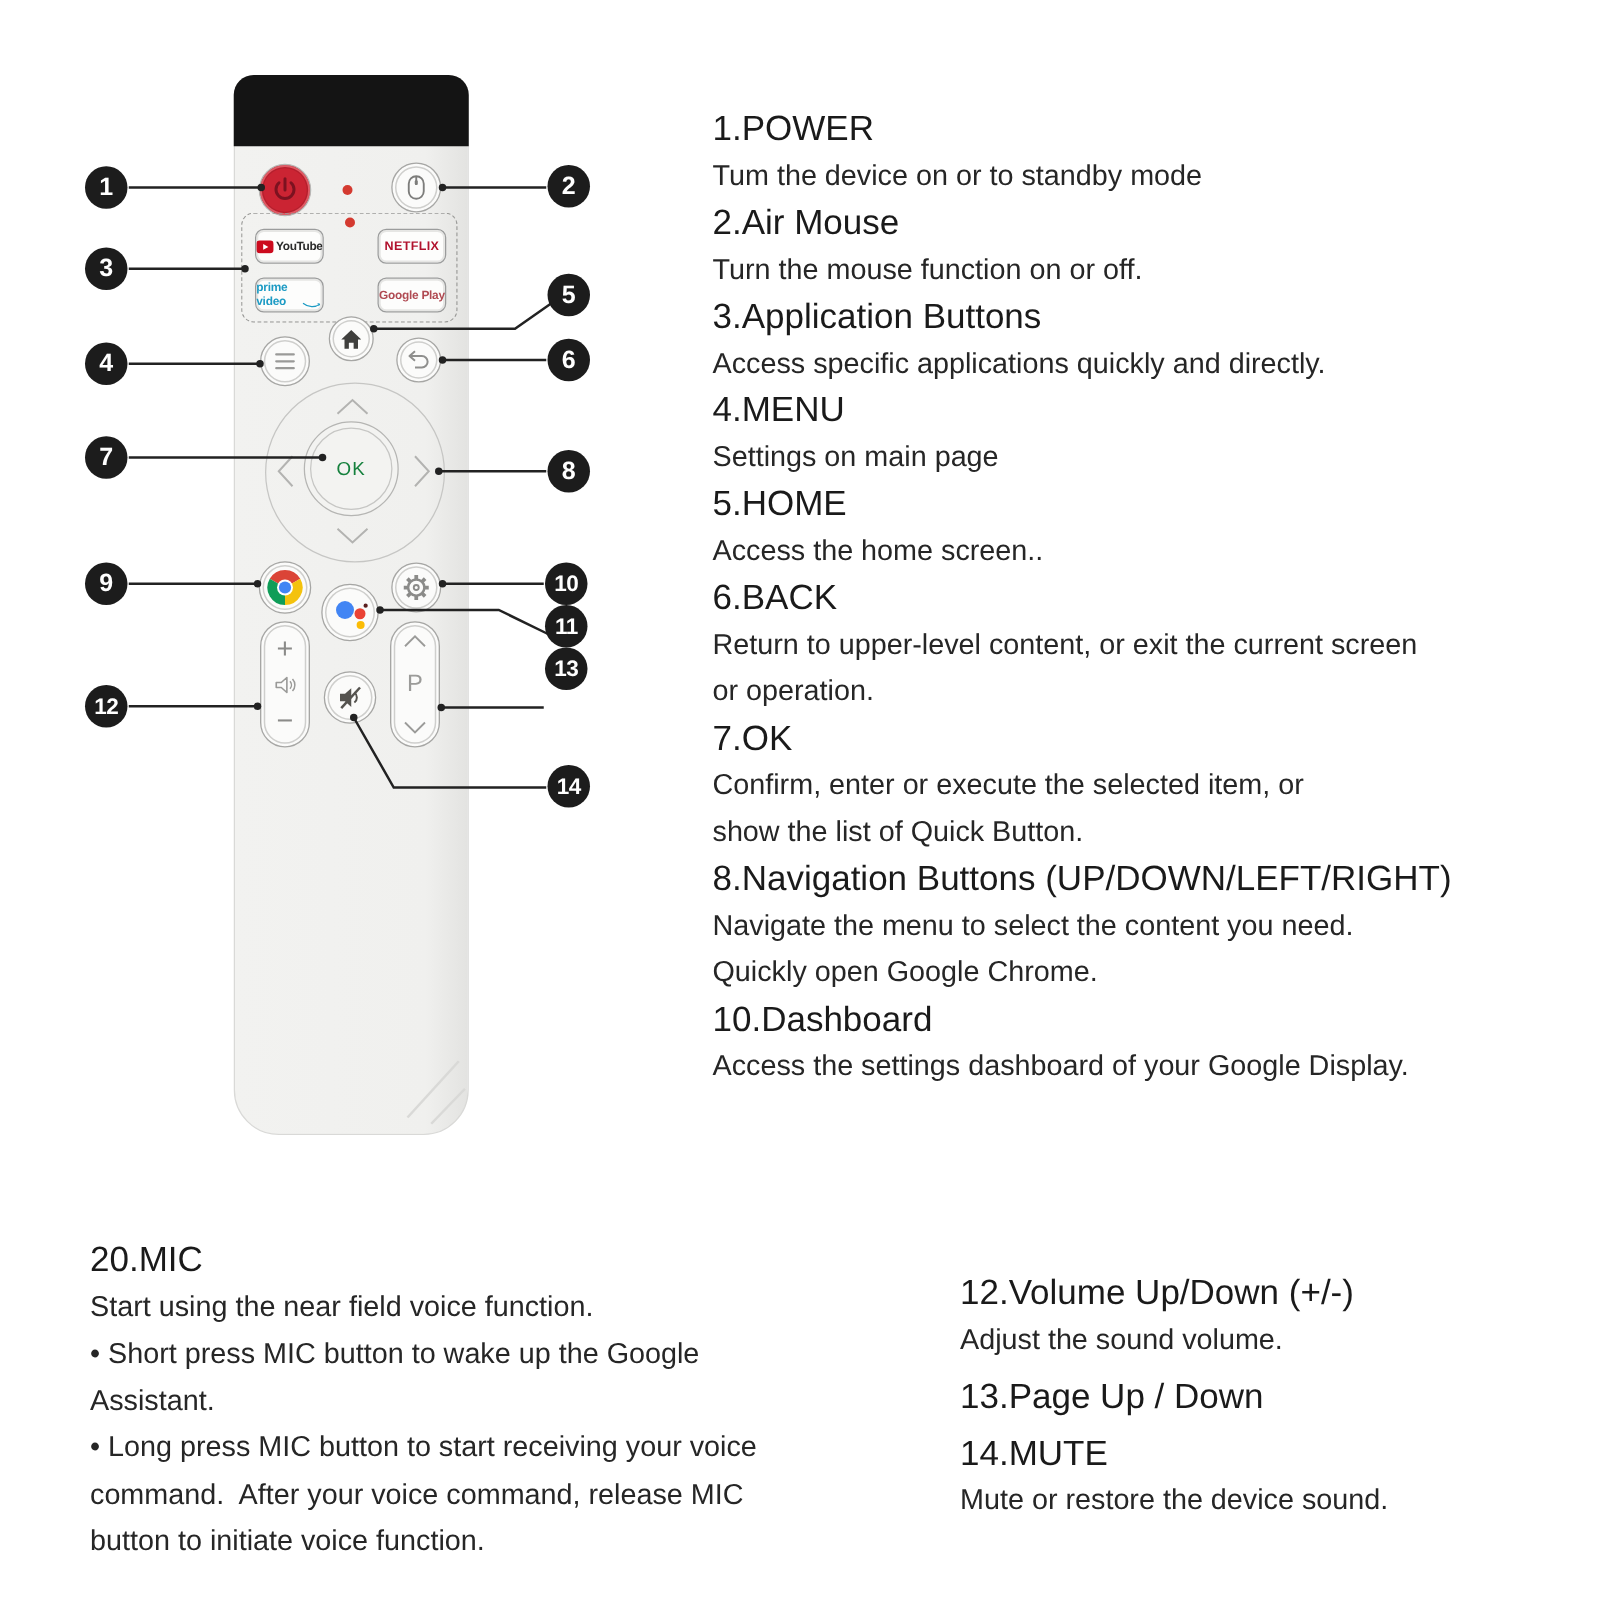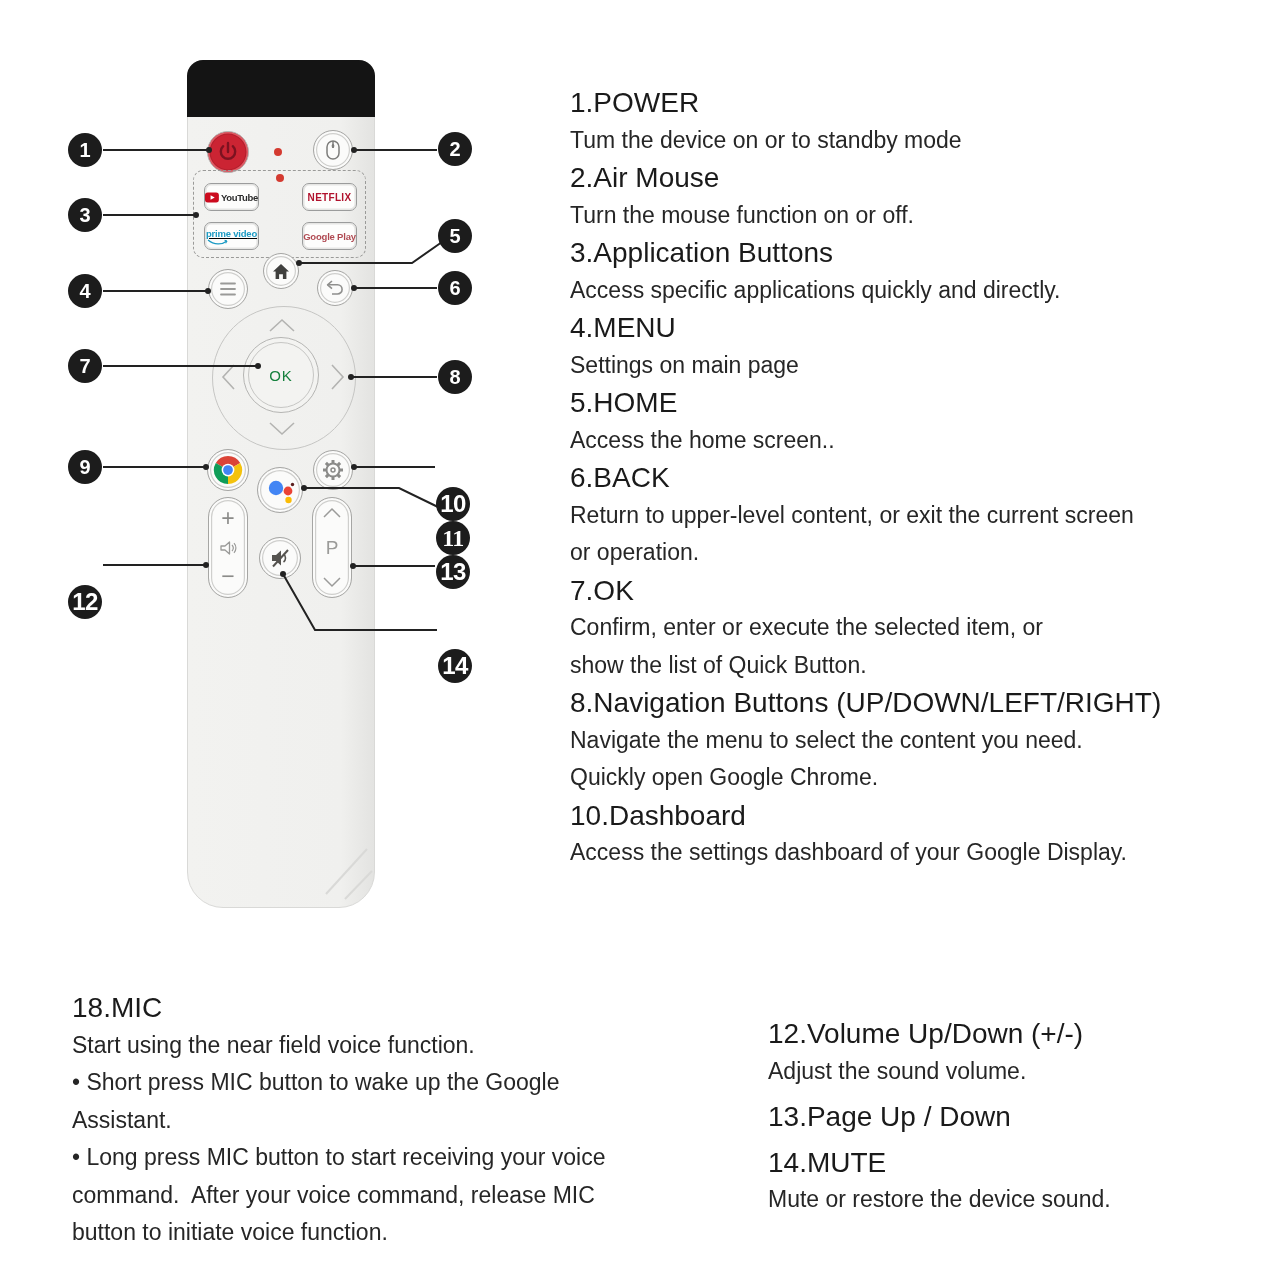--- a/index.html
+++ b/index.html
@@ -20,21 +20,21 @@
   .power{background:#cb2433;border-color:#b7b7b5;
     box-shadow:inset 0 0 0 1.5px #e05a64, inset 0 0 0 2.6px #b51f2d;}
   .led{position:absolute;width:8px;height:8px;border-radius:50%;background:#d43a30;}
   .app-box{position:absolute;left:193px;top:170px;width:173px;height:88px;
     box-sizing:border-box;border:1.6px dashed #9a9a98;border-radius:10px;}
   .app-btn{position:absolute;width:55px;height:28px;box-sizing:border-box;border-radius:7px;
     background:#fdfdfc;border:1.5px solid #9b9c9c;box-shadow:inset 0 0 0 1.6px #e6e6e4;
     display:flex;align-items:center;justify-content:center;gap:2px;overflow:hidden;}
   .yt-label{font-size:9.5px;font-weight:bold;color:#2b2b2b;letter-spacing:-0.3px;}
   .nf-label{font-size:10px;font-weight:bold;color:#b1122d;letter-spacing:0.3px;}
-  .pv-wrap{position:relative;display:flex;flex-direction:column;align-items:flex-start;text-decoration:underline;}
+  .pv-wrap{position:relative;display:flex;flex-direction:row;align-items:flex-end;}
   .pv-label{font-size:9.5px;font-weight:bold;color:#1d9bc4;letter-spacing:-0.2px;}
   .gp-label{font-size:9.5px;font-weight:bold;color:#b04a52;letter-spacing:-0.2px;}
   .nav-ring{position:absolute;left:212px;top:306px;width:144px;height:144px;
     box-sizing:border-box;border:1.3px solid #c6c6c4;border-radius:50%;}
   .ok-btn{position:absolute;left:243px;top:337px;width:76px;height:76px;box-sizing:border-box;
     border:1.3px solid #b5b5b3;border-radius:50%;background:#f3f3f1;
     display:flex;align-items:center;justify-content:center;}
   .ok-inner{position:absolute;inset:4px;border:1.1px solid #c6c6c4;border-radius:50%;}
   .ok-text{font-size:15px;color:#15803d;letter-spacing:1px;}
   .rocker{position:absolute;width:40px;height:101px;box-sizing:border-box;border-radius:21px;
@@ -42,21 +42,21 @@
     box-shadow:inset 0 0 0 2px #fbfbfa, inset 0 0 0 3.2px #cfcfcd;
     display:flex;flex-direction:column;align-items:center;justify-content:space-between;
     padding:9px 0;}
   .rocker-sign{font-size:23px;color:#8b8b89;line-height:1;}
   .rocker-p{font-size:19px;color:#9b9b99;line-height:1;}
 
   
   .bubble{position:absolute;width:34px;height:34px;border-radius:50%;background:#1c1c1c;
     color:#ffffff;display:flex;align-items:center;justify-content:center;
     font-size:20px;font-weight:bold;z-index:5;}
-  .bubble.two{font-size:24px;letter-spacing:-0.5px;margin-top:37px;}
+  .bubble.two{font-size:18px;letter-spacing:-0.5px;}
   .overlay{position:absolute;left:0;top:0;width:1280px;height:1280px;z-index:4;pointer-events:none;}
 
   
   .text-col{position:absolute;}
   .h-line{font-size:28px;color:#1a1a1a;line-height:37.5px;white-space:pre;}
   .b-line{font-size:23px;color:#262626;line-height:37.5px;white-space:pre;}
   .gap8{margin-top:8px;}
 </style>
 </head>
 <body>
@@ -238,21 +238,21 @@
   <div class="bubble" style="left:68px;top:133px;">1</div>
   <div class="bubble" style="left:438px;top:132px;">2</div>
   <div class="bubble" style="left:68px;top:198px;">3</div>
   <div class="bubble" style="left:68px;top:274px;">4</div>
   <div class="bubble" style="left:438px;top:219px;">5</div>
   <div class="bubble" style="left:438px;top:271px;">6</div>
   <div class="bubble" style="left:68px;top:349px;">7</div>
   <div class="bubble" style="left:438px;top:360px;">8</div>
   <div class="bubble" style="left:68px;top:450px;">9</div>
   <div class="bubble two" style="left:436px;top:450px;">10</div>
-  <div class="bubble two" style="left:436px;top:484px;font-family:Liberation Serif, serif;">11</div>
+  <div class="bubble two" style="left:436px;top:484px;">11</div>
   <div class="bubble two" style="left:68px;top:548px;">12</div>
   <div class="bubble two" style="left:436px;top:518px;">13</div>
   <div class="bubble two" style="left:438px;top:612px;">14</div>
 
   <div class="text-col" style="left:570px;top:84px;width:690px;">
     <div class="h-line">1.POWER</div>
     <div class="b-line">Tum the device on or to standby mode</div>
     <div class="h-line">2.Air Mouse</div>
     <div class="b-line">Turn the mouse function on or off.</div>
     <div class="h-line">3.Application Buttons</div>
@@ -268,21 +268,21 @@
     <div class="b-line">Confirm, enter or execute the selected item, or</div>
     <div class="b-line">show the list of Quick Button.</div>
     <div class="h-line">8.Navigation Buttons (UP/DOWN/LEFT/RIGHT)</div>
     <div class="b-line">Navigate the menu to select the content you need.</div>
     <div class="b-line">Quickly open Google Chrome.</div>
     <div class="h-line">10.Dashboard</div>
     <div class="b-line">Access the settings dashboard of your Google Display.</div>
   </div>
 
   <div class="text-col" style="left:72px;top:989px;width:660px;">
-    <div class="h-line">18.MIC</div>
+    <div class="h-line">20.MIC</div>
     <div class="b-line">Start using the near field voice function.</div>
     <div class="b-line">• Short press MIC button to wake up the Google</div>
     <div class="b-line">Assistant.</div>
     <div class="b-line">• Long press MIC button to start receiving your voice</div>
     <div class="b-line">command.  After your voice command, release MIC</div>
     <div class="b-line">button to initiate voice function.</div>
   </div>
 
   <div class="text-col" style="left:755px;top:1015px;width:500px;margin-left:13px;">
     <div class="h-line">12.Volume Up/Down (+/-)</div>

